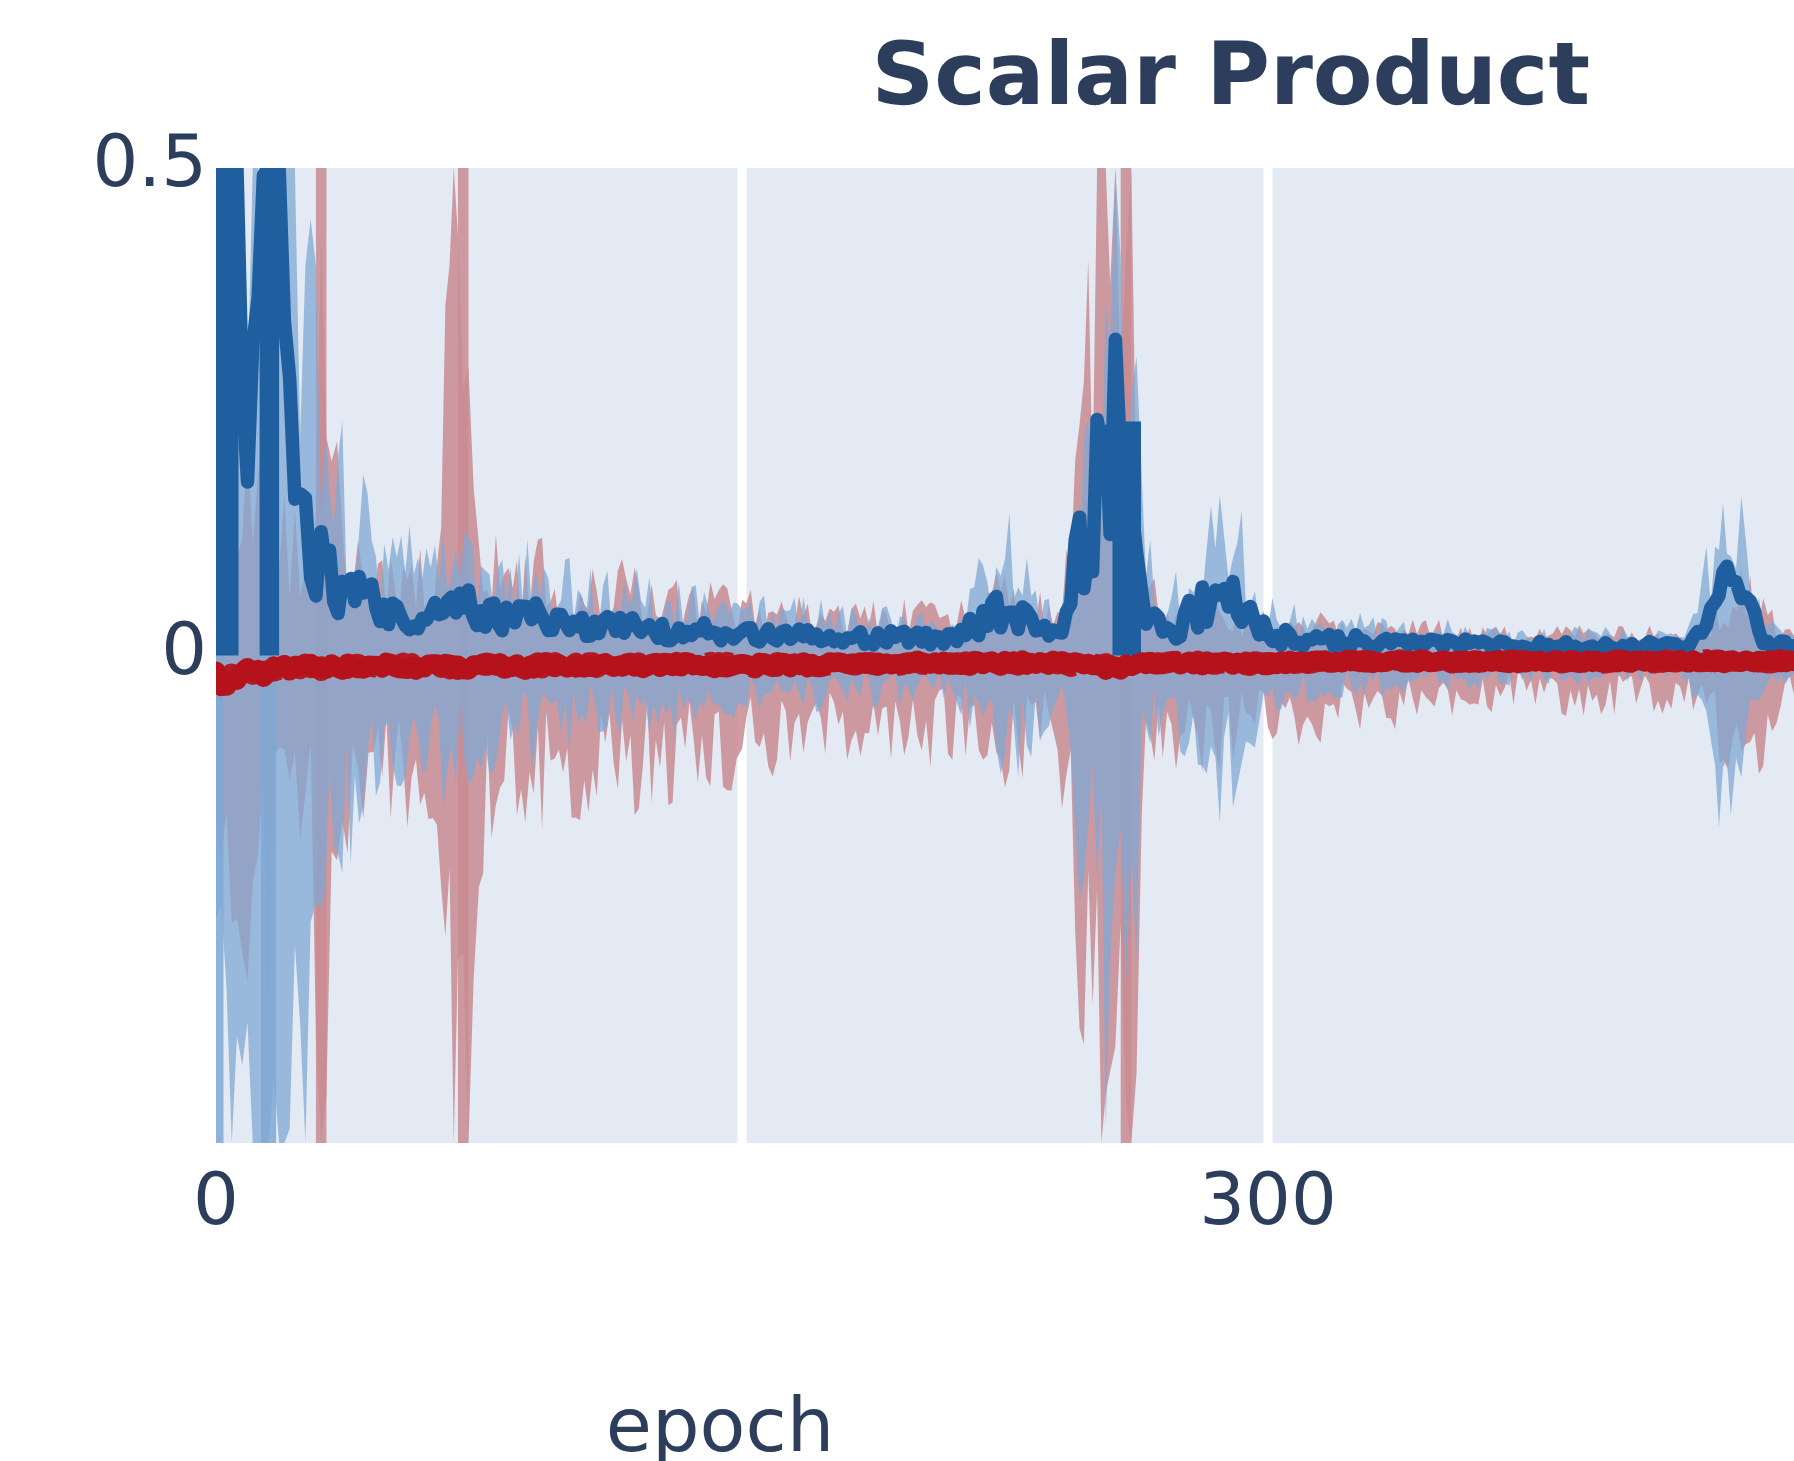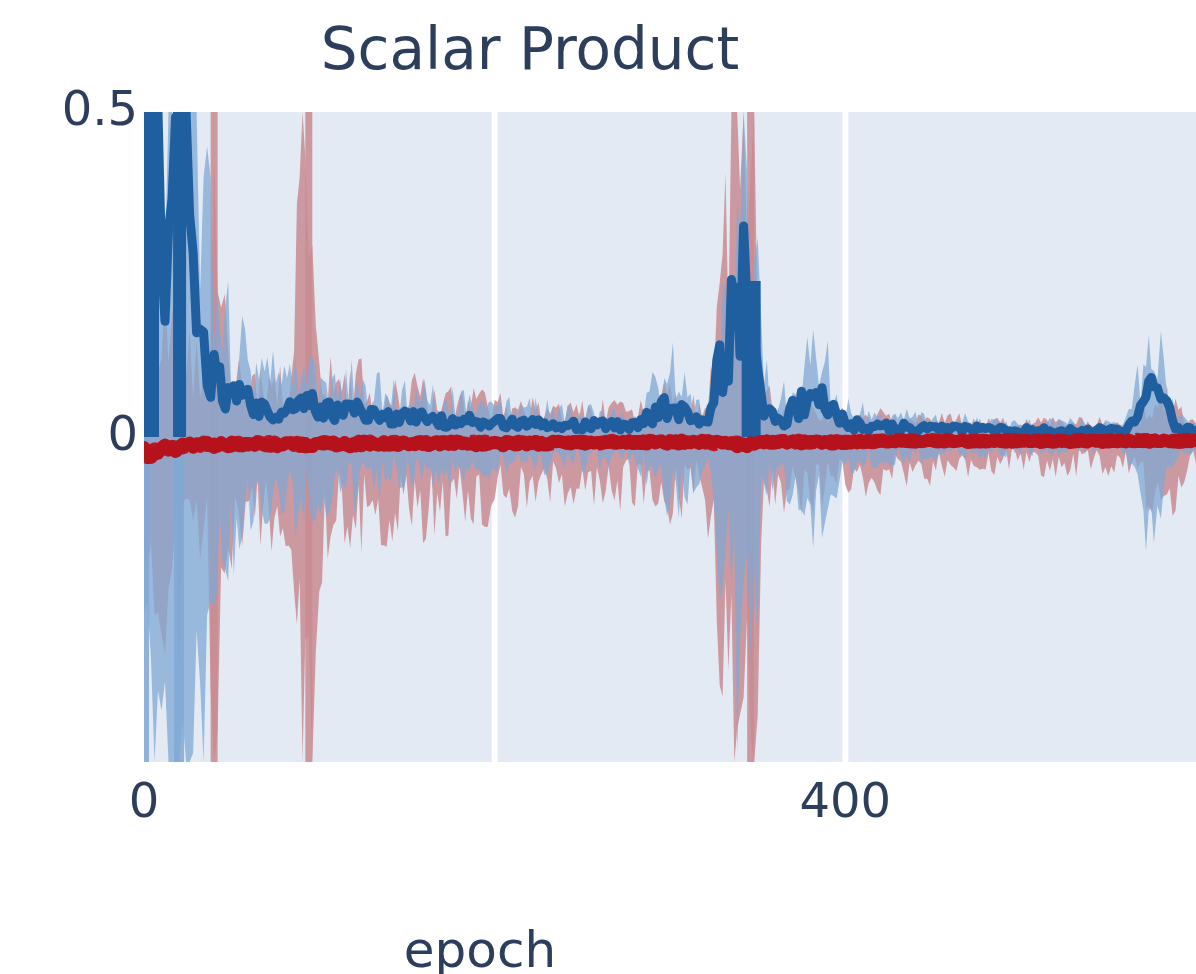--- a/index.html
+++ b/index.html
@@ -3,22 +3,22 @@
 <meta charset="utf-8">
 <style>
   html,body{margin:0;padding:0;background:#ffffff;}
   body{
     width:1196px;height:974px;overflow:hidden;
     font-family:"DejaVu Sans","Liberation Sans",sans-serif;
   }
   #root{position:relative;width:1196px;height:974px;background:#ffffff;}
 
   .title{
-    position:absolute;left:0;top:14px;width:1060px;text-align:center;
-    color:#2d3e5c;font-size:58px;line-height:70px;font-weight:400;
+    position:absolute;left:0;top:14px;width:1060px;text-align:right;
+    color:#2d3e5c;font-size:58px;line-height:70px;font-weight:700;
     letter-spacing:0px;
   }
 
   .xlabel{
     position:absolute;left:0;top:884px;width:960px;text-align:center;
     color:#2d3e5c;font-size:50px;line-height:60px;font-weight:400;margin-top:36px;
   }
 
   
   .ytick{
@@ -46,21 +46,21 @@
 <body>
 
 <div id="root">
 
   <div class="title">Scalar Product</div>
 
   <div class="ytick ytick-top">0.5</div>
   <div class="ytick ytick-mid">0</div>
 
   <div class="xtick" id="xt0" style="left: 144px;">0</div>
-  <div class="xtick" id="xt2" style="left: 845.333px;">400</div>
+  <div class="xtick" id="xt2" style="left: 845.333px;">300</div>
 
   <div class="plot">
     <svg id="chart-svg" width="1052" height="650" viewBox="0 0 1052 650" preserveAspectRatio="none" xmlns="http://www.w3.org/2000/svg">
       <g id="grid-group">
           <rect x="347.66666666666663" y="0" width="6" height="650" fill="#ffffff"></rect>
           <rect x="698.3333333333333" y="0" width="6" height="650" fill="#ffffff"></rect>
         </g>
       <g id="band-red">
           <path d="M0.0,260.2 L3.5,251.7 L7.0,250.1 L10.5,262.4 L14.0,260.0 L17.5,246.7 L21.0,179.3 L24.5,251.0 L28.1,202.6 L31.6,179.0 L35.1,195.7 L38.6,259.3 L42.1,266.3 L45.6,218.3 L49.1,286.2 L52.6,227.9 L56.1,285.4 L59.6,268.0 L63.1,289.1 L66.6,231.3 L70.1,42.0 L73.6,179.6 L77.1,195.5 L80.7,182.3 L84.2,239.9 L87.7,286.6 L91.2,279.8 L94.7,248.3 L98.2,272.7 L101.7,293.1 L105.2,288.7 L108.0,263.9 L110.8,261.5 L113.6,296.0 L116.4,259.1 L119.2,279.5 L122.0,300.4 L124.8,264.6 L127.6,274.5 L130.4,265.1 L133.3,293.2 L136.1,253.5 L138.9,292.4 L141.7,295.9 L144.5,299.4 L147.3,264.6 L150.1,239.6 L152.9,91.9 L155.7,64.5 L158.5,0.0 L161.3,44.5 L164.8,146.1 L168.3,132.9 L171.8,213.5 L175.3,250.9 L178.1,282.7 L180.9,281.9 L183.7,292.0 L186.6,244.2 L189.4,280.9 L192.2,270.6 L195.0,266.7 L197.8,279.9 L200.6,261.7 L203.4,303.4 L206.2,258.7 L209.0,297.2 L211.8,262.1 L214.6,247.6 L217.4,246.6 L220.2,292.7 L223.0,289.3 L225.8,280.6 L228.6,303.2 L231.4,295.4 L234.2,300.1 L237.1,296.1 L239.9,300.5 L242.7,282.8 L245.5,290.9 L248.3,294.8 L251.1,267.2 L253.9,282.5 L256.7,302.2 L259.5,293.2 L262.3,299.8 L265.1,292.9 L267.9,268.3 L270.7,260.7 L273.5,274.2 L276.3,284.4 L279.1,266.3 L281.9,280.3 L284.7,305.9 L287.5,298.7 L290.4,277.4 L293.2,297.5 L296.0,303.4 L298.8,292.2 L301.6,281.2 L304.4,279.3 L307.2,274.5 L310.0,309.2 L312.8,295.6 L315.6,284.0 L318.4,279.9 L321.2,308.5 L324.0,288.2 L326.8,296.6 L329.6,276.0 L332.4,287.1 L335.2,281.5 L338.0,277.5 L340.8,280.2 L343.7,294.0 L347.2,310.3 L350.7,287.8 L353.6,290.1 L356.5,281.1 L359.4,305.0 L362.4,293.4 L365.3,310.8 L368.2,296.5 L371.1,295.5 L374.0,297.7 L377.0,289.0 L379.9,299.0 L382.8,309.5 L385.7,305.1 L388.7,285.3 L391.6,298.8 L394.5,290.4 L397.4,311.1 L400.3,304.9 L403.3,296.8 L406.2,302.0 L409.1,293.7 L412.0,295.8 L415.0,291.5 L417.9,308.4 L420.8,309.5 L423.7,294.1 L426.6,290.4 L429.6,300.3 L432.5,292.2 L435.4,305.5 L438.3,288.6 L441.3,311.4 L444.2,293.6 L447.1,297.6 L450.0,310.2 L452.9,309.1 L455.9,310.7 L458.8,287.1 L461.7,310.9 L464.6,295.4 L467.6,291.1 L470.5,288.1 L473.4,292.7 L476.3,289.5 L479.2,291.1 L482.2,300.0 L485.1,298.9 L488.0,297.3 L490.9,309.9 L493.9,304.3 L496.8,288.3 L499.7,300.5 L502.6,295.8 L505.5,308.5 L508.5,302.4 L511.4,296.9 L514.3,283.2 L517.2,283.6 L520.2,269.7 L523.1,281.4 L526.0,271.4 L528.9,292.5 L531.8,280.5 L534.8,306.4 L537.7,293.7 L540.6,297.2 L543.5,303.3 L546.5,304.4 L549.4,282.7 L552.3,307.2 L555.2,291.5 L558.1,305.0 L561.1,295.8 L564.0,298.3 L566.9,254.3 L569.8,268.2 L572.8,194.7 L575.7,171.1 L578.6,141.8 L581.5,60.8 L584.4,207.9 L587.4,0.0 L590.3,0.0 L593.2,0.0 L596.1,77.2 L599.6,0.0 L603.1,136.2 L606.7,58.1 L610.2,0.0 L613.7,222.0 L617.2,294.3 L620.0,282.5 L622.8,278.7 L625.6,273.5 L628.4,297.5 L631.2,312.1 L634.1,295.8 L637.0,307.1 L640.0,297.5 L642.9,297.5 L645.8,289.3 L648.7,286.0 L651.7,298.3 L654.6,296.6 L657.5,285.7 L660.4,305.5 L663.3,300.1 L666.3,290.2 L669.2,295.8 L672.1,301.7 L675.0,307.8 L678.0,308.7 L680.9,292.2 L683.8,312.6 L686.7,302.0 L689.6,291.5 L692.6,300.3 L695.5,300.1 L698.4,295.5 L701.3,309.7 L704.3,315.1 L707.2,313.3 L710.1,306.0 L713.0,309.6 L715.9,302.4 L718.9,305.9 L721.8,302.7 L724.7,306.0 L727.6,311.9 L730.6,308.5 L733.5,302.3 L736.4,296.2 L739.3,299.9 L742.2,303.7 L745.2,301.7 L748.1,311.3 L751.0,302.3 L753.9,315.9 L756.9,308.3 L759.8,312.1 L762.7,311.4 L765.6,307.1 L768.5,308.3 L771.5,311.4 L774.4,302.6 L777.3,303.7 L780.2,308.2 L783.2,305.2 L786.1,307.1 L789.0,314.0 L791.9,307.3 L794.8,311.1 L797.8,301.1 L800.7,310.7 L803.6,303.4 L806.5,301.4 L809.5,312.3 L812.4,307.6 L815.3,301.2 L818.2,314.0 L821.1,314.5 L824.1,317.0 L827.0,313.8 L829.9,306.3 L832.8,316.8 L835.8,306.4 L838.7,315.2 L841.6,316.6 L844.5,306.2 L847.4,311.5 L850.4,307.3 L853.3,306.1 L856.2,310.5 L859.1,305.7 L862.1,316.6 L865.0,318.6 L867.9,314.8 L870.8,318.0 L873.7,313.3 L876.7,312.4 L879.6,313.7 L882.5,307.1 L885.4,313.1 L888.4,311.9 L891.3,310.4 L894.2,305.3 L897.1,310.8 L900.0,305.5 L903.0,308.1 L905.9,313.2 L908.8,304.9 L911.7,310.2 L914.7,307.6 L917.6,309.4 L920.5,312.5 L923.4,315.8 L926.3,310.6 L929.3,311.1 L932.2,312.6 L935.1,305.1 L938.0,305.8 L941.0,314.6 L943.9,309.6 L946.8,315.0 L949.7,314.3 L952.6,313.5 L955.6,305.0 L958.5,312.3 L961.4,310.0 L964.3,318.9 L967.3,319.1 L970.2,312.5 L973.1,310.2 L976.0,313.1 L978.9,315.4 L981.9,310.6 L984.8,316.9 L987.7,308.3 L990.6,315.8 L993.6,307.9 L996.5,313.3 L999.4,288.5 L1002.3,308.3 L1005.2,303.0 L1008.2,306.2 L1011.1,292.0 L1014.0,295.2 L1016.9,266.6 L1019.9,300.5 L1022.8,271.7 L1025.7,307.0 L1028.6,302.8 L1031.5,286.6 L1034.5,298.0 L1037.4,294.4 L1040.3,313.1 L1043.2,312.4 L1046.2,307.7 L1049.1,307.4 L1052.0,312.0 L1052.0,351.0 L1049.1,339.0 L1046.2,342.4 L1043.2,358.4 L1040.3,370.1 L1037.4,375.5 L1034.5,364.1 L1031.5,398.7 L1028.6,403.8 L1025.7,376.5 L1022.8,382.6 L1019.9,384.1 L1016.9,388.1 L1014.0,370.1 L1011.1,380.0 L1008.2,401.3 L1005.2,394.6 L1002.3,396.6 L999.4,349.2 L996.5,350.3 L993.6,357.1 L990.6,343.9 L987.7,351.3 L984.8,361.4 L981.9,339.6 L978.9,356.1 L976.0,345.5 L973.1,343.1 L970.2,360.5 L967.3,354.2 L964.3,363.9 L961.4,355.0 L958.5,362.3 L955.6,343.7 L952.6,338.3 L949.7,346.8 L946.8,357.2 L943.9,338.6 L941.0,340.0 L938.0,342.6 L935.1,337.2 L932.2,364.4 L929.3,341.8 L926.3,358.0 L923.4,364.1 L920.5,351.0 L917.6,355.2 L914.7,344.8 L911.7,365.0 L908.8,347.3 L905.9,358.8 L903.0,348.4 L900.0,365.2 L897.1,363.6 L894.2,343.7 L891.3,340.6 L888.4,339.8 L885.4,350.0 L882.5,340.2 L879.6,357.7 L876.7,341.3 L873.7,348.5 L870.8,337.7 L867.9,337.0 L865.0,357.6 L862.1,336.9 L859.1,346.6 L856.2,352.2 L853.3,344.8 L850.4,362.9 L847.4,359.2 L844.5,341.0 L841.6,357.6 L838.7,356.8 L835.8,357.8 L832.8,355.3 L829.9,354.1 L827.0,348.1 L824.1,365.2 L821.1,346.9 L818.2,343.2 L815.3,346.7 L812.4,359.1 L809.5,355.6 L806.5,352.7 L803.6,348.1 L800.7,364.7 L797.8,353.4 L794.8,339.7 L791.9,358.4 L789.0,349.3 L786.1,374.1 L783.2,366.8 L780.2,366.7 L777.3,351.7 L774.4,348.7 L771.5,353.6 L768.5,360.0 L765.6,350.2 L762.7,374.5 L759.8,361.1 L756.9,349.4 L753.9,347.1 L751.0,342.6 L748.1,367.0 L745.2,357.3 L742.2,358.8 L739.3,356.9 L736.4,383.2 L733.5,378.8 L730.6,370.6 L727.6,365.7 L724.7,371.1 L721.8,384.9 L718.9,365.6 L715.9,352.8 L713.0,360.0 L710.1,356.6 L707.2,377.2 L704.3,380.7 L701.3,372.7 L698.4,349.3 L695.5,347.3 L692.6,371.2 L689.6,364.4 L686.7,363.9 L683.8,349.5 L680.9,375.0 L678.0,395.4 L675.0,352.5 L672.1,352.7 L669.2,401.5 L666.3,389.0 L663.3,360.9 L660.4,357.8 L657.5,402.5 L654.6,378.7 L651.7,367.2 L648.7,354.2 L645.8,376.4 L642.9,378.5 L640.0,400.9 L637.0,370.8 L634.1,362.5 L631.2,393.0 L628.4,357.1 L625.6,395.0 L622.8,377.9 L620.0,367.9 L617.2,430.2 L613.7,603.4 L610.2,650.0 L606.7,625.4 L603.1,504.1 L599.6,585.5 L596.1,602.3 L593.2,617.3 L590.3,650.0 L587.4,481.9 L584.4,558.2 L581.5,468.0 L578.6,584.2 L575.7,573.6 L572.8,509.2 L569.8,387.8 L566.9,404.6 L564.0,426.8 L561.1,388.1 L558.1,375.1 L555.2,363.4 L552.3,348.2 L549.4,382.6 L546.5,356.1 L543.5,358.1 L540.6,352.2 L537.7,406.8 L534.8,384.0 L531.8,354.2 L528.9,401.3 L526.0,413.0 L523.1,394.3 L520.2,389.5 L517.2,369.9 L514.3,391.4 L511.4,394.5 L508.5,388.0 L505.5,358.3 L502.6,359.5 L499.7,391.9 L496.8,353.4 L493.9,351.6 L490.9,394.6 L488.0,390.5 L485.1,347.0 L482.2,348.3 L479.2,354.8 L476.3,399.5 L473.4,368.4 L470.5,388.4 L467.6,378.3 L464.6,354.3 L461.7,379.0 L458.8,391.5 L455.9,369.0 L452.9,355.6 L450.0,393.8 L447.1,358.8 L444.2,360.2 L441.3,378.4 L438.3,356.5 L435.4,376.8 L432.5,376.6 L429.6,392.0 L426.6,375.0 L423.7,381.4 L420.8,394.7 L417.9,362.3 L415.0,371.1 L412.0,356.1 L409.1,349.6 L406.2,390.6 L403.3,366.9 L400.3,356.5 L397.4,362.0 L394.5,369.4 L391.6,389.9 L388.7,363.8 L385.7,369.6 L382.8,395.7 L379.9,362.1 L377.0,354.9 L374.0,394.4 L371.1,405.6 L368.2,399.0 L365.3,376.6 L362.4,386.0 L359.4,382.7 L356.5,352.7 L353.6,366.0 L350.7,387.3 L347.2,393.4 L343.7,415.0 L340.8,414.8 L338.0,412.4 L335.2,362.4 L332.4,364.4 L329.6,412.2 L326.8,406.7 L324.0,378.2 L321.2,409.7 L318.4,380.3 L315.6,355.8 L312.8,387.0 L310.0,366.4 L307.2,371.0 L304.4,423.2 L301.6,424.6 L298.8,369.3 L296.0,399.7 L293.2,381.1 L290.4,423.3 L287.5,356.0 L284.7,397.2 L281.9,427.0 L279.1,431.3 L276.3,378.3 L273.5,395.6 L270.7,368.2 L267.9,414.0 L265.1,397.0 L262.3,363.1 L259.5,383.1 L256.7,363.2 L253.9,418.9 L251.1,401.1 L248.3,429.4 L245.5,408.1 L242.7,434.7 L239.9,433.2 L237.1,433.2 L234.2,386.8 L231.4,403.0 L228.6,387.9 L225.8,393.6 L223.0,395.0 L220.2,362.3 L217.4,441.0 L214.6,372.4 L211.8,417.2 L209.0,402.8 L206.2,436.1 L203.4,414.4 L200.6,431.5 L197.8,375.0 L195.0,360.3 L192.2,408.4 L189.4,413.0 L186.6,424.5 L183.7,446.7 L180.9,377.5 L178.1,470.4 L175.3,478.9 L171.8,540.0 L168.3,650.0 L164.8,523.4 L161.3,527.7 L158.5,650.0 L155.7,466.9 L152.9,512.4 L150.1,479.1 L147.3,437.8 L144.5,433.4 L141.7,434.2 L138.9,416.5 L136.1,424.6 L133.3,394.2 L130.4,406.0 L127.6,439.4 L124.8,397.5 L122.0,367.6 L119.2,393.4 L116.4,433.7 L113.6,366.4 L110.8,406.1 L108.0,373.5 L105.2,389.1 L101.7,389.9 L98.2,433.7 L94.7,400.2 L91.2,384.2 L87.7,456.9 L84.2,435.0 L80.7,461.5 L77.1,455.6 L73.6,618.5 L70.1,650.0 L66.6,579.1 L63.1,383.3 L59.6,417.5 L56.1,448.2 L52.6,388.6 L49.1,409.0 L45.6,387.4 L42.1,386.4 L38.6,391.1 L35.1,562.9 L31.6,403.3 L28.1,456.8 L24.5,476.2 L21.0,542.1 L17.5,523.2 L14.0,500.3 L10.5,503.4 L7.0,430.1 L3.5,456.7 L0.0,438.3 Z" fill="#c98b90" fill-opacity="0.85" stroke="none"></path>
         </g>

